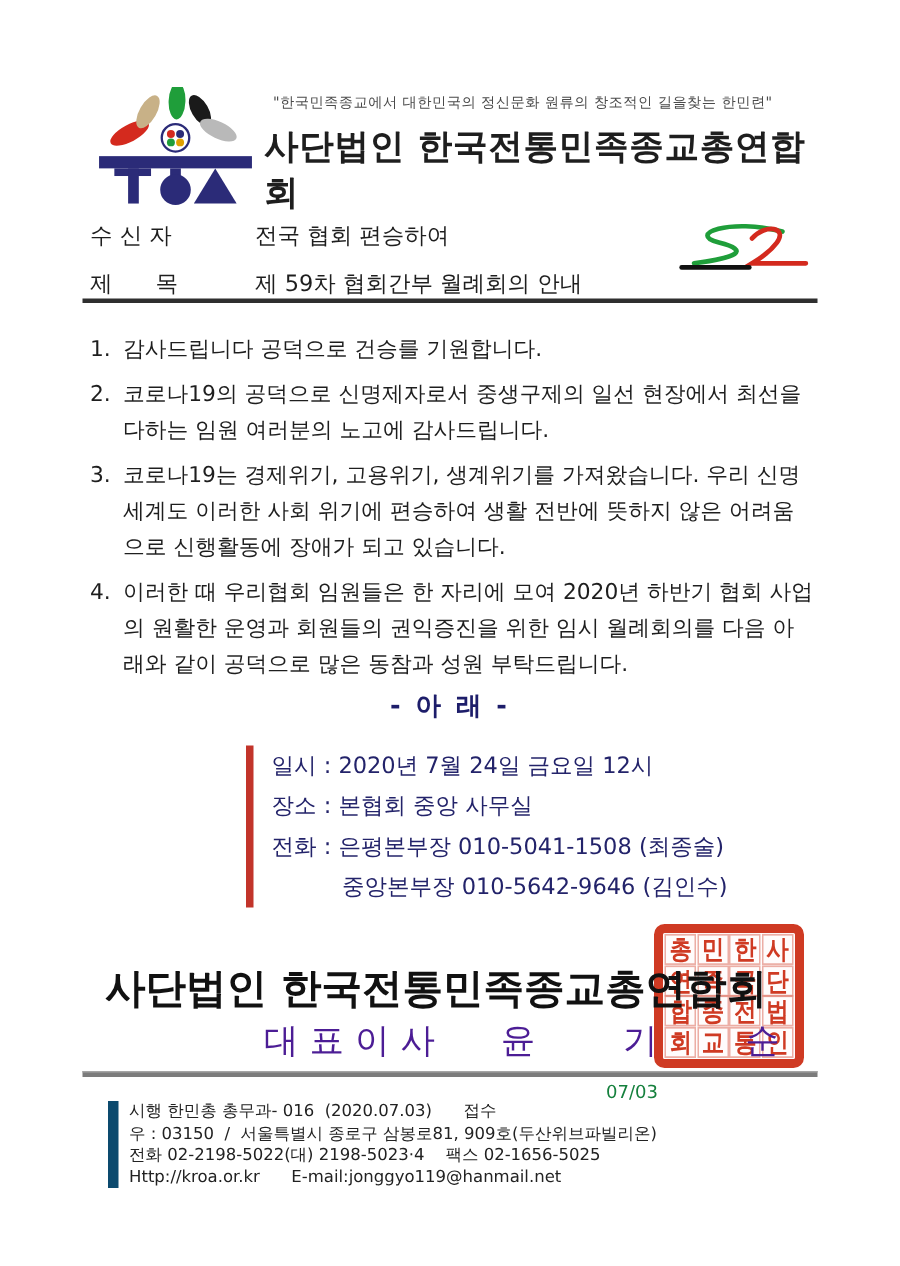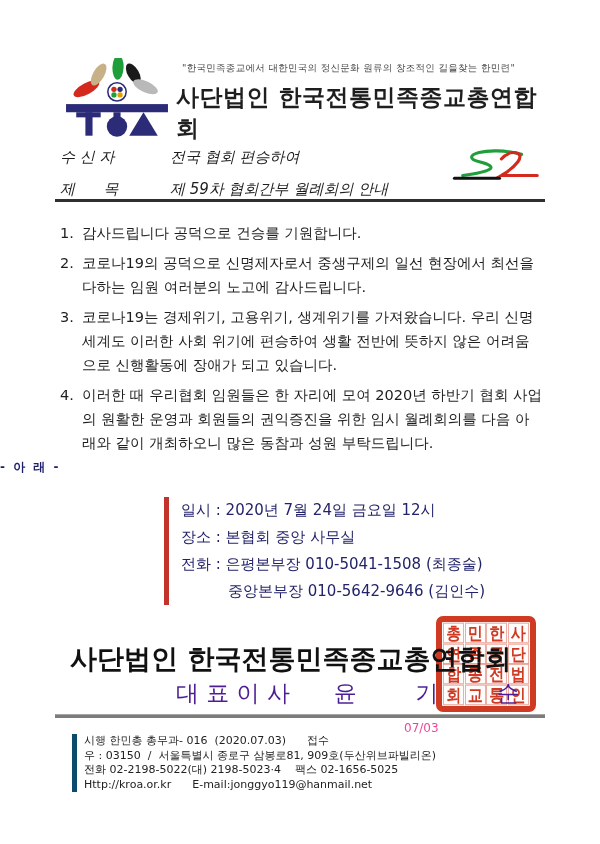--- a/index.html
+++ b/index.html
@@ -7,59 +7,59 @@
         font-family:"DejaVu Sans","Liberation Sans",sans-serif;color:#222;overflow:hidden;}
 
   
   .logo{position:absolute;left:64px;top:58px;width:106px;height:82px;}
   .header-text{position:absolute;left:176px;top:62px;width:372px;}
   .slogan{font-size:9.5px;color:#4a4a4a;letter-spacing:0.3px;margin-left:6px;}
   .org-title{font-size:23px;font-weight:bold;color:#1e1e1e;margin-top:7px;letter-spacing:0.5px;}
 
   
   .meta{position:absolute;left:60px;top:148px;width:420px;font-size:15px;color:#1e1e1e;}
-  .meta-row{display:flex;margin-bottom:13px;font-style:italic;}
+  .meta-row{display:flex;margin-bottom:13px;}
   .meta-label{width:110px;white-space:pre;}
   .meta-value{white-space:pre;}
   .signature{position:absolute;left:448px;top:146px;width:92px;height:48px;}
 
   .rule-top{position:absolute;left:55px;top:199px;width:490px;height:3px;background:#2f2f2f;}
 
   
   .body-list{position:absolute;left:60px;top:221px;width:482px;font-size:14.5px;line-height:24px;color:#1e1e1e;}
   .body-item{display:flex;margin-bottom:6px;}
   .body-num{width:22px;flex:none;}
   .body-text{flex:1;}
 
   
-  .notice-title{position:absolute;left:0;top:459px;width:600px;
-        font-size:12px;font-weight:bold;color:#1d1d6a;letter-spacing:2px;}
+  .notice-title{position:absolute;left:0;top:459px;width:600px;text-align:center;
+        font-size:17px;font-weight:bold;color:#1d1d6a;letter-spacing:2px;}
   .notice-box{position:absolute;left:148px;top:497px;border-left:5px solid #c2342a;
         padding-left:12px;font-size:15px;line-height:27px;color:#23236a;margin-left:16px;}
   .notice-line{white-space:pre;}
   .notice-line.indent{margin-left:47px;}
 
   
   .closing-org{position:absolute;left:70px;top:641px;width:520px;font-size:27px;font-weight:bold;
         color:#111;letter-spacing:0px;z-index:2;white-space:pre;}
   .closing-title{position:absolute;left:176px;top:678px;font-size:23px;color:#4c1d95;z-index:2;white-space:pre;}
 
   
   .seal{position:absolute;left:436px;top:616px;width:86px;height:82px;border:6px solid #cf3a23;
         border-radius:7px;display:grid;grid-template-columns:repeat(1,1fr);z-index:1;
         padding:1px;background:rgba(255,245,242,0.25);}
   .seal-row{display:flex;justify-content:space-around;align-items:center;flex:1;
         font-size:15px;font-weight:bold;color:#cf3a23;transform:scaleY(1.15);}
   .seal-row span{display:block;width:19px;text-align:center;border:1px solid rgba(207,58,35,0.4);line-height:16px;}
 
   .rule-bottom{position:absolute;left:55px;top:714px;width:490px;height:3px;background:#7c7c7c;border-top:1px solid #a5a5a5;}
-  .date-note{position:absolute;left:404px;top:721px;font-size:12px;color:#ec4899;}
+  .date-note{position:absolute;left:404px;top:721px;font-size:12px;color:#15803d;}
 
   
-  .footer{position:absolute;left:72px;top:734px;border-left:5px solid #0c4a6e;padding-left:7px;
+  .footer{position:absolute;left:72px;top:734px;border-left:7px solid #0c4a6e;padding-left:7px;
         font-size:11px;line-height:14.5px;color:#222;}
   .footer div{white-space:pre;}
 </style>
 </head>
 <body>
 
 <div class="page">
 
   <svg class="logo" viewBox="0 0 104 80">
     <ellipse cx="22" cy="30" rx="14" ry="5.5" fill="#d42a1e" transform="rotate(-28 22 30)"></ellipse>
@@ -112,21 +112,21 @@
     <div class="body-item">
       <span class="body-num">2.</span>
       <span class="body-text">코로나19의 공덕으로 신명제자로서 중생구제의 일선 현장에서 최선을 다하는 임원 여러분의 노고에 감사드립니다.</span>
     </div>
     <div class="body-item">
       <span class="body-num">3.</span>
       <span class="body-text">코로나19는 경제위기, 고용위기, 생계위기를 가져왔습니다. 우리 신명세계도 이러한 사회 위기에 편승하여 생활 전반에 뜻하지 않은 어려움으로 신행활동에 장애가 되고 있습니다.</span>
     </div>
     <div class="body-item">
       <span class="body-num">4.</span>
-      <span class="body-text">이러한 때 우리협회 임원들은 한 자리에 모여 2020년 하반기 협회 사업의 원활한 운영과 회원들의 권익증진을 위한 임시 월례회의를 다음 아래와 같이 개최하오니 많은 동참과 성원 부탁드립니다.</span>
+      <span class="body-text">이러한 때 우리협회 임원들은 한 자리에 모여 2020년 하반기 협회 사업의 원활한 운영과 회원들의 권익증진을 위한 임시 월례회의를 다음 아래와 같이 공덕으로 많은 동참과 성원 부탁드립니다.</span>
     </div>
   </div>
 
   <div class="notice-title">- 아  래 -</div>
   <div class="notice-box">
     <div class="notice-line">일시 : 2020년 7월 24일 금요일 12시</div>
     <div class="notice-line">장소 : 본협회 중앙 사무실</div>
     <div class="notice-line">전화 : 은평본부장 010-5041-1508 (최종술)</div>
     <div class="notice-line indent">중앙본부장 010-5642-9646 (김인수)</div>
   </div>

